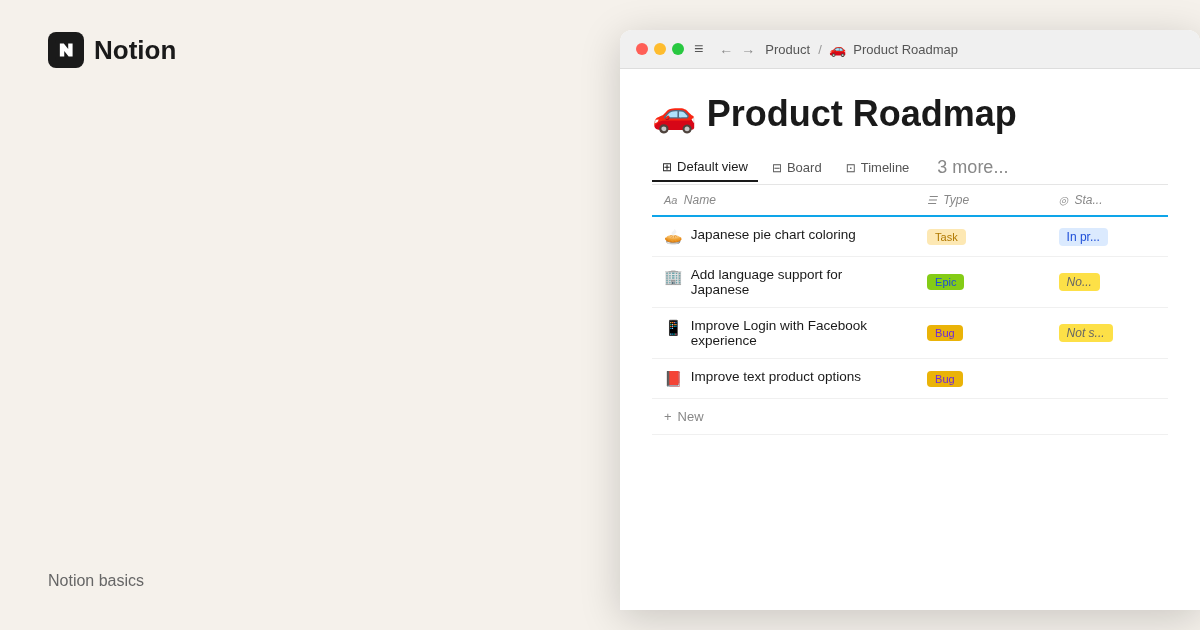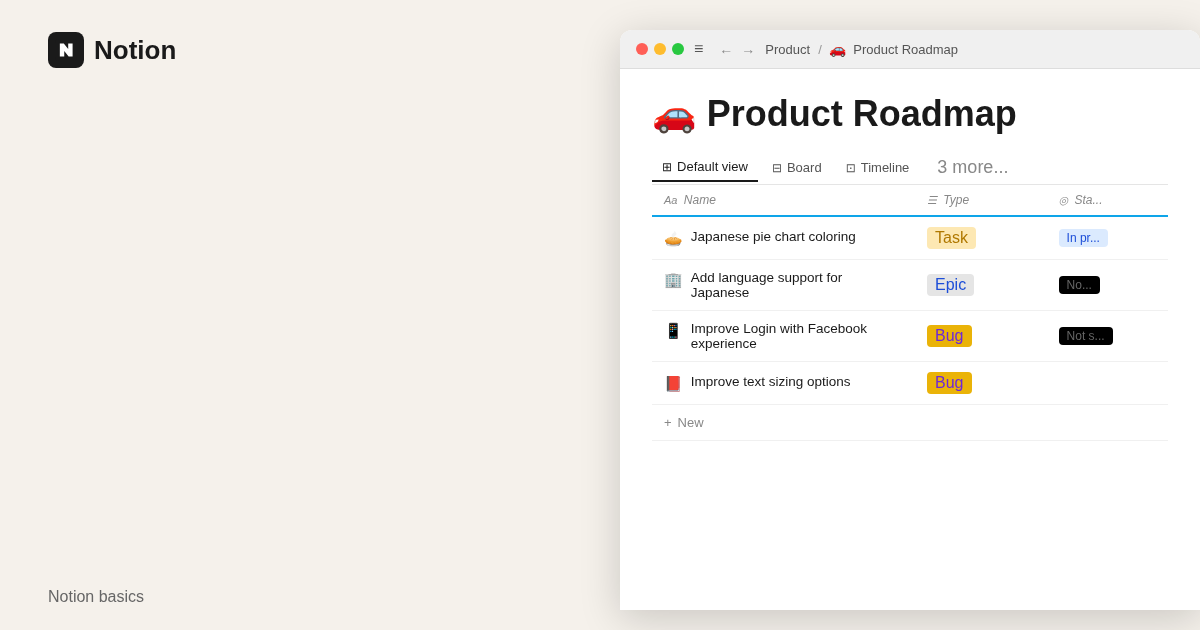--- a/index.html
+++ b/index.html
@@ -53,21 +53,21 @@
       margin-top: 120px;
       font-size: 52px;
       font-weight: 800;
       color: #1a1a1a;
       line-height: 1.1;
       letter-spacing: -1px;
     }
 
     .bottom-label {
       position: absolute;
-      bottom: 24px;
+      bottom: 40px;
       left: 48px;
       font-size: 16px;
       color: #666;
       font-weight: 400;
     }
 
     
     .right-panel {
       position: absolute;
       right: 0;
@@ -241,39 +241,39 @@
       font-size: 15px;
       flex-shrink: 0;
       margin-top: 1px;
     }
 
     .tag {
       display: inline-flex;
       align-items: center;
       padding: 2px 8px;
       border-radius: 4px;
-      font-size: 16px;
+      font-size: 11px;
       font-weight: 500;
     }
 
     .tag-task { background: #fde8b3; color: #b07800; }
-    .tag-epic { background: #e5e5e5; color: #1d4ed8; }
+    .tag-epic { background: #84cc16; color: #1d4ed8; }
     .tag-bug { background: #eab308; color: #6d28d9; }
 
     .status-badge {
       display: inline-flex;
       align-items: center;
       padding: 2px 8px;
       border-radius: 4px;
       font-size: 12px;
       font-weight: 500;
     }
 
     .status-inprogress { background: #dbeafe; color: #1d4ed8; }
-    .status-not-started { background: #000000; color: #666; }
+    .status-not-started { background: #fde047; color: #666; font-style: italic; }
 
     .new-row {
       padding: 10px 12px;
       display: flex;
       align-items: center;
       gap: 6px;
       color: #888;
       font-size: 13px;
       cursor: pointer;
       border-bottom: 1px solid #f0f0f0;
@@ -425,21 +425,21 @@
           </td>
           <td>
             <span class="status-badge status-not-started">Not s...</span>
           </td>
         </tr>
 
         <tr>
           <td>
             <div class="row-name">
               <span class="row-emoji">📕</span>
-              <span>Improve text sizing options</span>
+              <span>Improve text product options</span>
             </div>
           </td>
           <td>
             <span class="tag tag-bug">Bug</span>
           </td>
           <td>
           </td>
         </tr>
       </tbody>
     </table>

